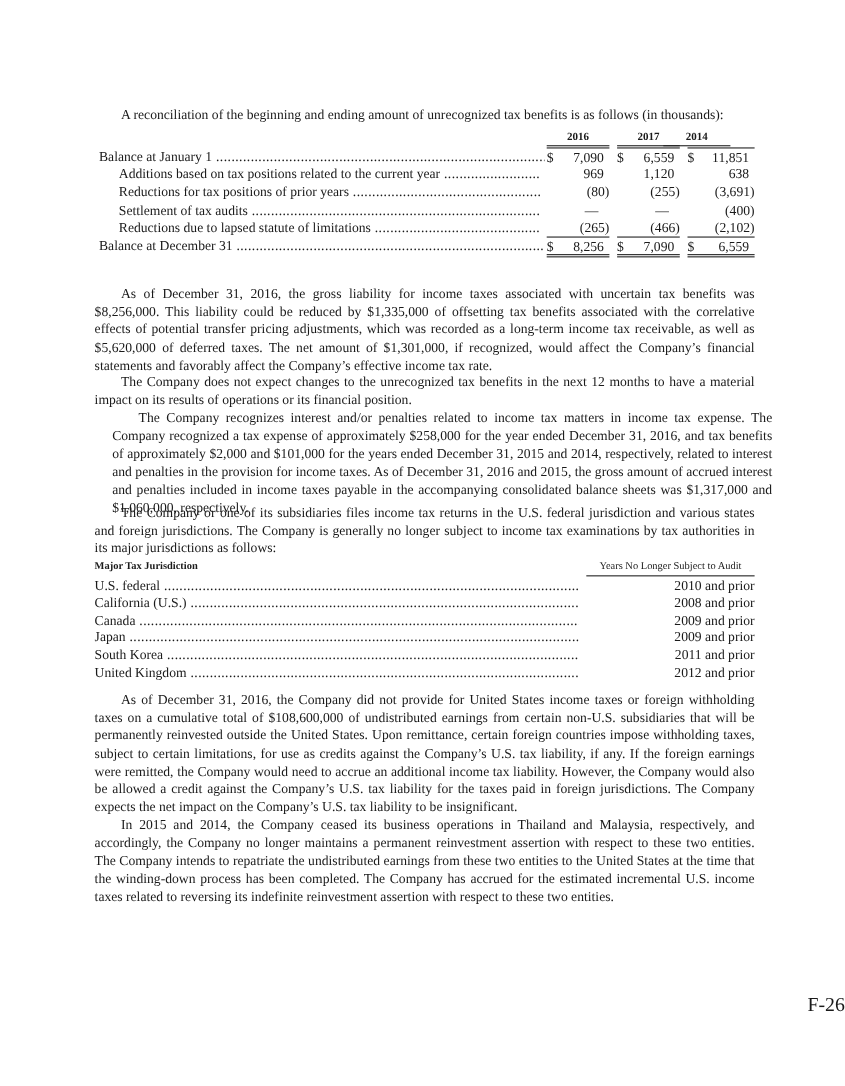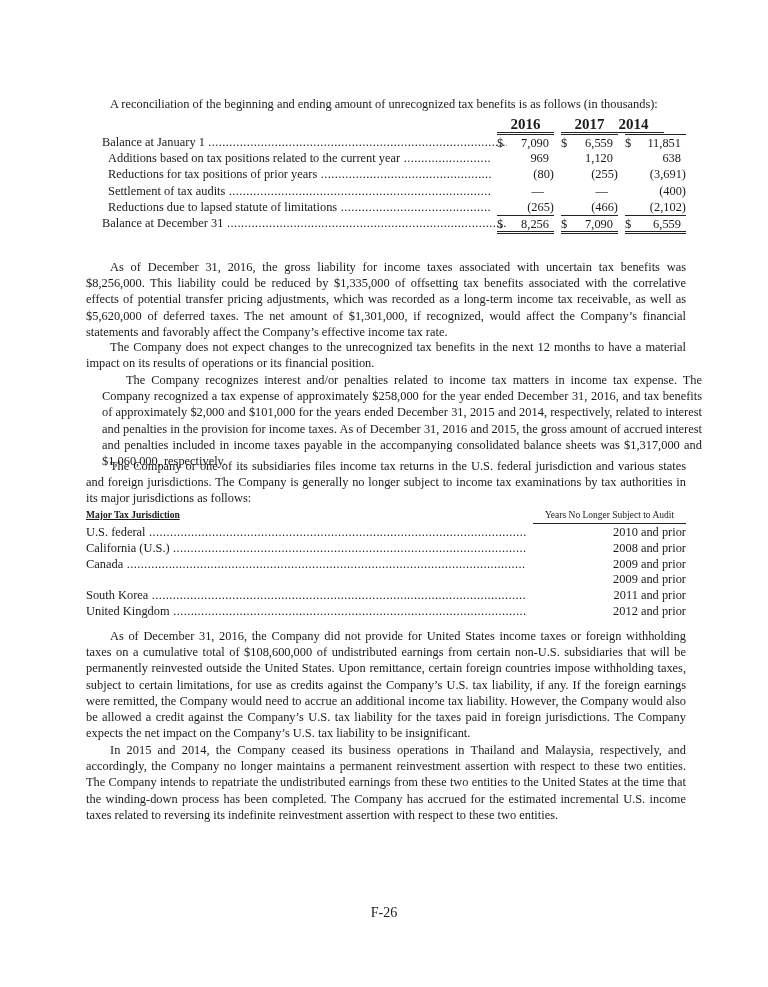--- a/index.html
+++ b/index.html
@@ -8,57 +8,57 @@
     font-family: "Liberation Serif", "DejaVu Serif", serif;
     color: #1a1a1a; font-size: 12.4px; line-height: 16.2px;
   }
   .page { position: absolute; left: 86px; top: 0; width: 600px; }
   .para { margin: 0; text-align: justify; text-indent: 24px; }
   #intro { position: absolute; top: 96px; left: 0; width: 600px; }
 
   
   .recon { position: absolute; top: 118px; left: 0; width: 600px; }
   .recon-head { position: relative; height: 16px; }
-  .col-h { position: absolute; top: 0; font-weight: bold; font-size: 15px; text-align: center; border-bottom: 1px solid #222; height: 14px; line-height: 13px; }
+  .col-h { position: absolute; top: 0; font-weight: bold; font-size: 10px; text-align: center; border-bottom: 1px solid #222; height: 14px; line-height: 13px; }
   .c1 { left: 411px; width: 57px; }
   .c2 { left: 475px; width: 57px; }
   .c3 { left: 517px; width: 61px; }
   .rrow { position: relative; height: 16.2px; white-space: nowrap; }
-  .rlabel { position: absolute; left: 16px; width: 405px; overflow: hidden; white-space: nowrap; }
+  .rlabel { position: absolute; left: 4px; width: 405px; overflow: hidden; white-space: nowrap; }
   .rlabel.ind { left: 22px; width: 383px; }
   .rlabel::after { content: " ........................................................................................................................................................................................................"; letter-spacing: 0.4px; }
   .val { position: absolute; top: 0; height: 15px; text-align: right; }
   .val .cur { position: absolute; left: 0; }
   .v1 { left: 411px; width: 57px; }
   .v2 { left: 475px; width: 57px; }
   .v3 { left: 539px; width: 61px; }
   .num { display: inline-block; }
   .num.npad { padding-right: 5px; }
   .topline { border-top: 1px solid #222; }
   .dbl { border-bottom: 3px double #222; }
 
   #p2 { position: absolute; top: 259px; left: 0; width: 600px; }
   #p3 { position: absolute; top: 339px; left: 0; width: 600px; }
   #p4 { position: absolute; top: 372px; left: 0; width: 600px; margin-left: 16px; }
   #p5 { position: absolute; top: 458px; left: 0; width: 600px; }
 
   
   .juris { position: absolute; top: 508px; left: 0; width: 600px; }
   .j-head { position: relative; height: 16px; }
-  .j-h1 { position: absolute; left: 0; font-weight: bold; font-size: 9.5px; text-decoration: underline; line-height: 14px; }
+  .j-h1 { position: absolute; left: 0; font-weight: bold; font-size: 9.5px; line-height: 14px; }
   .j-h2 { position: absolute; left: 447px; width: 153px; text-align: center; font-weight: normal; font-size: 9.5px; border-bottom: 1px solid #222; line-height: 14px; height: 15px; }
   .jrow { position: relative; height: 15.8px; }
   .jlabel { position: absolute; left: 0; width: 440px; overflow: hidden; white-space: nowrap; }
   .jlabel::after { content: " ........................................................................................................................................................................................................"; letter-spacing: 0.4px; }
   .jval { position: absolute; left: 447px; width: 153px; text-align: right; }
 
   #p6 { position: absolute; top: 628px; left: 0; width: 600px; }
   #p7 { position: absolute; top: 742px; left: 0; width: 600px; }
 
-  .footer { position: absolute; top: 905px; left: 0; width: 768px; text-align: center; font-size: 14px; }
+  .footer { position: absolute; top: 905px; left: 0; width: 768px; text-align: right; font-size: 18px; }
 </style>
 </head>
 <body>
 
 <div class="page">
 
   <p id="intro" class="para">A reconciliation of the beginning and ending amount of unrecognized tax benefits is as follows (in thousands):</p>
 
   <div class="recon">
     <div class="recon-head">
@@ -123,20 +123,21 @@
         </div>
         <div class="jrow">
           <span class="jlabel">California (U.S.)</span>
           <span class="jval">2008 and prior</span>
         </div>
         <div class="jrow">
           <span class="jlabel">Canada</span>
           <span class="jval">2009 and prior</span>
         </div>
         <div class="jrow">
+          <span class="jlabel">Japan</span>
           <span class="jval">2009 and prior</span>
         </div>
         <div class="jrow">
           <span class="jlabel">South Korea</span>
           <span class="jval">2011 and prior</span>
         </div>
         <div class="jrow">
           <span class="jlabel">United Kingdom</span>
           <span class="jval">2012 and prior</span>
         </div>

